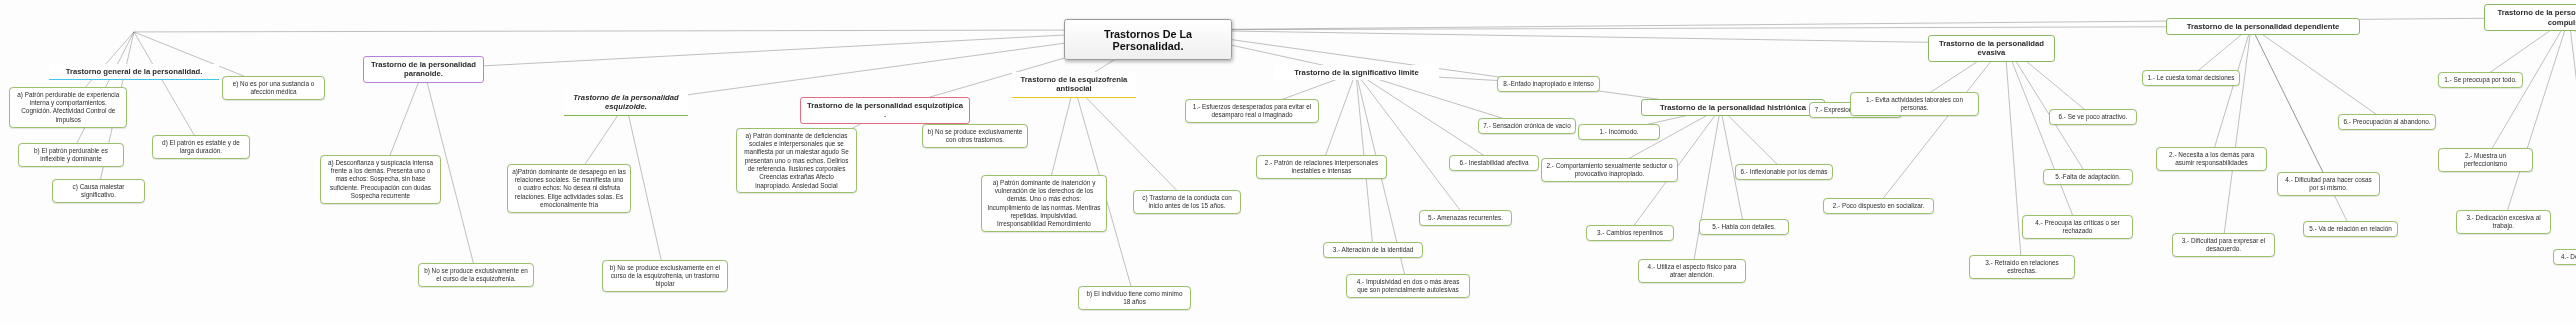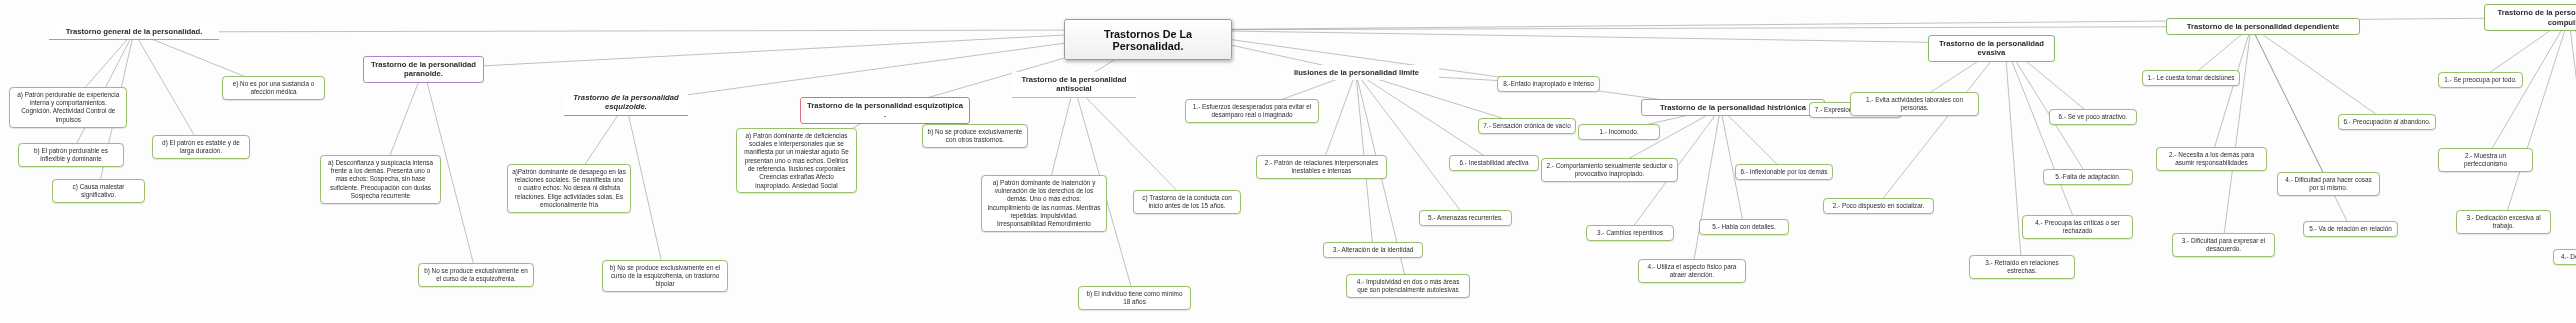--- a/index.html
+++ b/index.html
@@ -7,21 +7,21 @@
           font-family:"Liberation Sans",sans-serif;}
   #links{position:absolute;left:0;top:0;width:2758px;height:323px;z-index:1;}
   .link{stroke:#6f6f6f;stroke-width:1;opacity:.85;}
   .node{position:absolute;z-index:2;box-sizing:border-box;text-align:center;color:#2b2b2b;}
   .child{background:#fff;border:0.8px solid #9bc06b;border-radius:4.1px;padding:2.6px 4.1px;
          font-size:6.4px;line-height:1.3;box-shadow:0 0.5px 1px rgba(0,0,0,.10);}
   .btitle{background:#fff;font-weight:bold;font-size:7.7px;line-height:1.28;padding:2.6px 4.1px;}
   .central{background:linear-gradient(#ffffff,#efefef);border:0.5px solid #9a9a9a;border-radius:2.6px;
            box-shadow:1px 1.5px 3.6px rgba(0,0,0,.28);font-weight:bold;font-size:10.8px;
            padding:7.7px 4.1px;color:#111;}
-  .ul-cyan{border-bottom:1.5px solid #3ec7ea;}
+  .ul-cyan{border-bottom:1.5px solid #3ec7ea;margin-top:40px;}
   .ul-green{border-bottom:1.5px solid #7ab648;font-style:italic;}
   .ul-yellow{border-bottom:1.5px solid #e8c61d;}
   .box-purple{border:1px solid #b87fd4;border-radius:3.1px;}
   .box-pink{border:1px solid #e06c7e;border-radius:3.1px;}
   .box-green{border:1px solid #8ab661;border-radius:3.1px;}
 </style>
 </head>
 <body>
 
 <div id="canvas">
@@ -100,26 +100,26 @@
   <div class="node child" style="left:418px;top:263px;width:116px">b) No se produce exclusivamente en el curso de la esquizofrenia.</div>
 
   <div class="node btitle ul-green" id="b2" style="left:564px;top:90px;width:124px">Trastorno de la personalidad esquizoide.</div>
   <div class="node child" style="left:507px;top:164px;width:124px">a)Patrón dominante de desapego en las relaciones sociales. Se manifiesta uno o cuatro echos: No desea ni disfruta relaciones. Elige actividades solas. Es emocionalmente fría</div>
   <div class="node child" style="left:602px;top:260px;width:126px">b) No se produce exclusivamente en el curso de la esquizofrenia, un trastorno bipolar</div>
 
   <div class="node btitle box-pink" id="b3" style="left:800px;top:97px;width:170px">Trastorno de la personalidad esquizotípica .</div>
   <div class="node child" style="left:736px;top:128px;width:121px">a) Patrón dominante de deficiencias sociales e interpersonales que se manifiesta por un malestar agudo Se presentan uno o mas echos. Delirios de referencia. Ilusiones corporales Creencias extrañas Afecto inapropiado. Ansiedad Social</div>
   <div class="node child" style="left:922px;top:124px;width:106px">b) No se produce exclusivamente con otros trastornos.</div>
 
-  <div class="node btitle ul-yellow" id="b4" style="left:1012px;top:72px;width:124px">Trastorno de la personalidad antisocial</div>
+  <div class="node btitle ul-yellow" id="b4" style="left:1012px;top:72px;width:124px">Trastorno de la esquizofrenia antisocial</div>
   <div class="node child" style="left:981px;top:175px;width:126px">a) Patrón dominante de inatención y vulneración de los derechos de los demás. Uno o más echos: Incumplimiento de las normas. Mentiras repetidas. Impulsividad. Irresponsabilidad Remordimiento</div>
   <div class="node child" style="left:1078px;top:286px;width:113px">b) El individuo tiene como mínimo 18 años</div>
   <div class="node child" style="left:1133px;top:190px;width:108px">c) Trastorno de la conducta con inicio antes de los 15 años.</div>
 
-  <div class="node btitle" id="b5" style="left:1274px;top:65px;width:165px">Ilusiones de la personalidad limite</div>
+  <div class="node btitle" id="b5" style="left:1274px;top:65px;width:165px">Trastorno de la significativo limite</div>
   <div class="node child" style="left:1185px;top:99px;width:134px">1.- Esfuerzos desesperados para evitar el desamparo real o imaginado</div>
   <div class="node child" style="left:1256px;top:155px;width:131px">2.- Patrón de relaciones interpersonales inestables e intensas</div>
   <div class="node child" style="left:1323px;top:242px;width:100px">3.- Alteración de la identidad</div>
   <div class="node child" style="left:1346px;top:274px;width:124px">4.- Impulsividad en dos o más áreas que son potencialmente autolesivas</div>
   <div class="node child" style="left:1419px;top:210px;width:93px">5.- Amenazas recurrentes.</div>
   <div class="node child" style="left:1449px;top:155px;width:90px">6.- Inestabilidad afectiva</div>
   <div class="node child" style="left:1478px;top:118px;width:98px">7.- Sensación crónica de vacío</div>
   <div class="node child" style="left:1497px;top:76px;width:103px">8.-Enfado inapropiado e intenso</div>
 
   <div class="node btitle box-green" id="b6" style="left:1641px;top:99px;width:184px">Trastorno de la personalidad histriónica</div>

